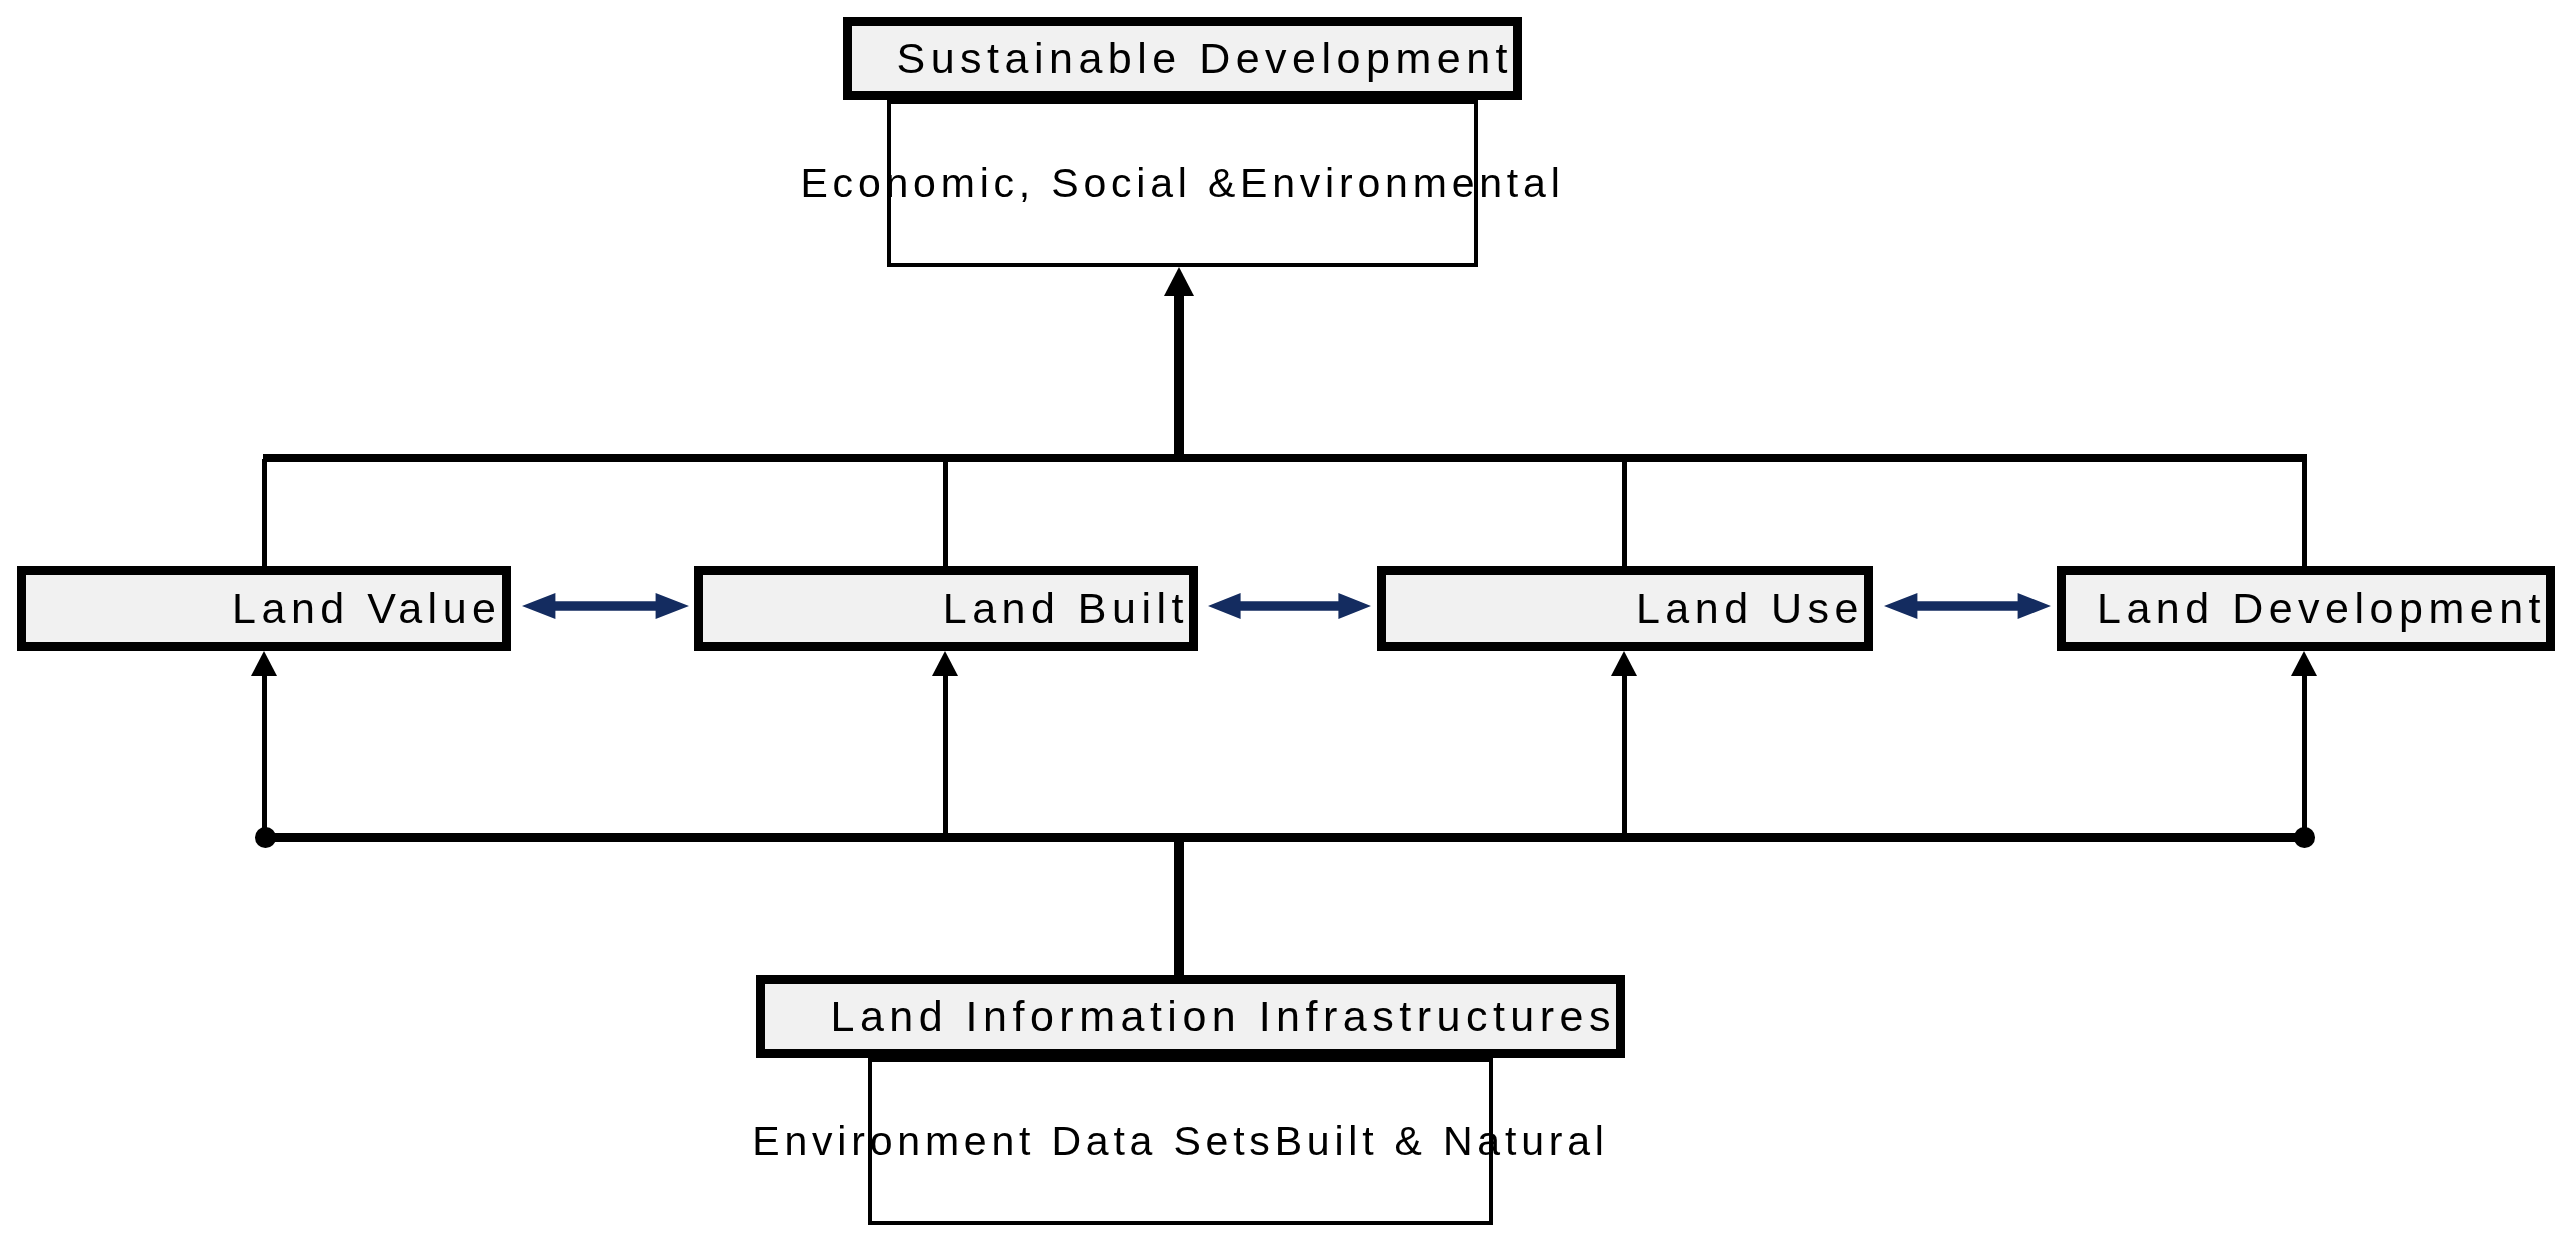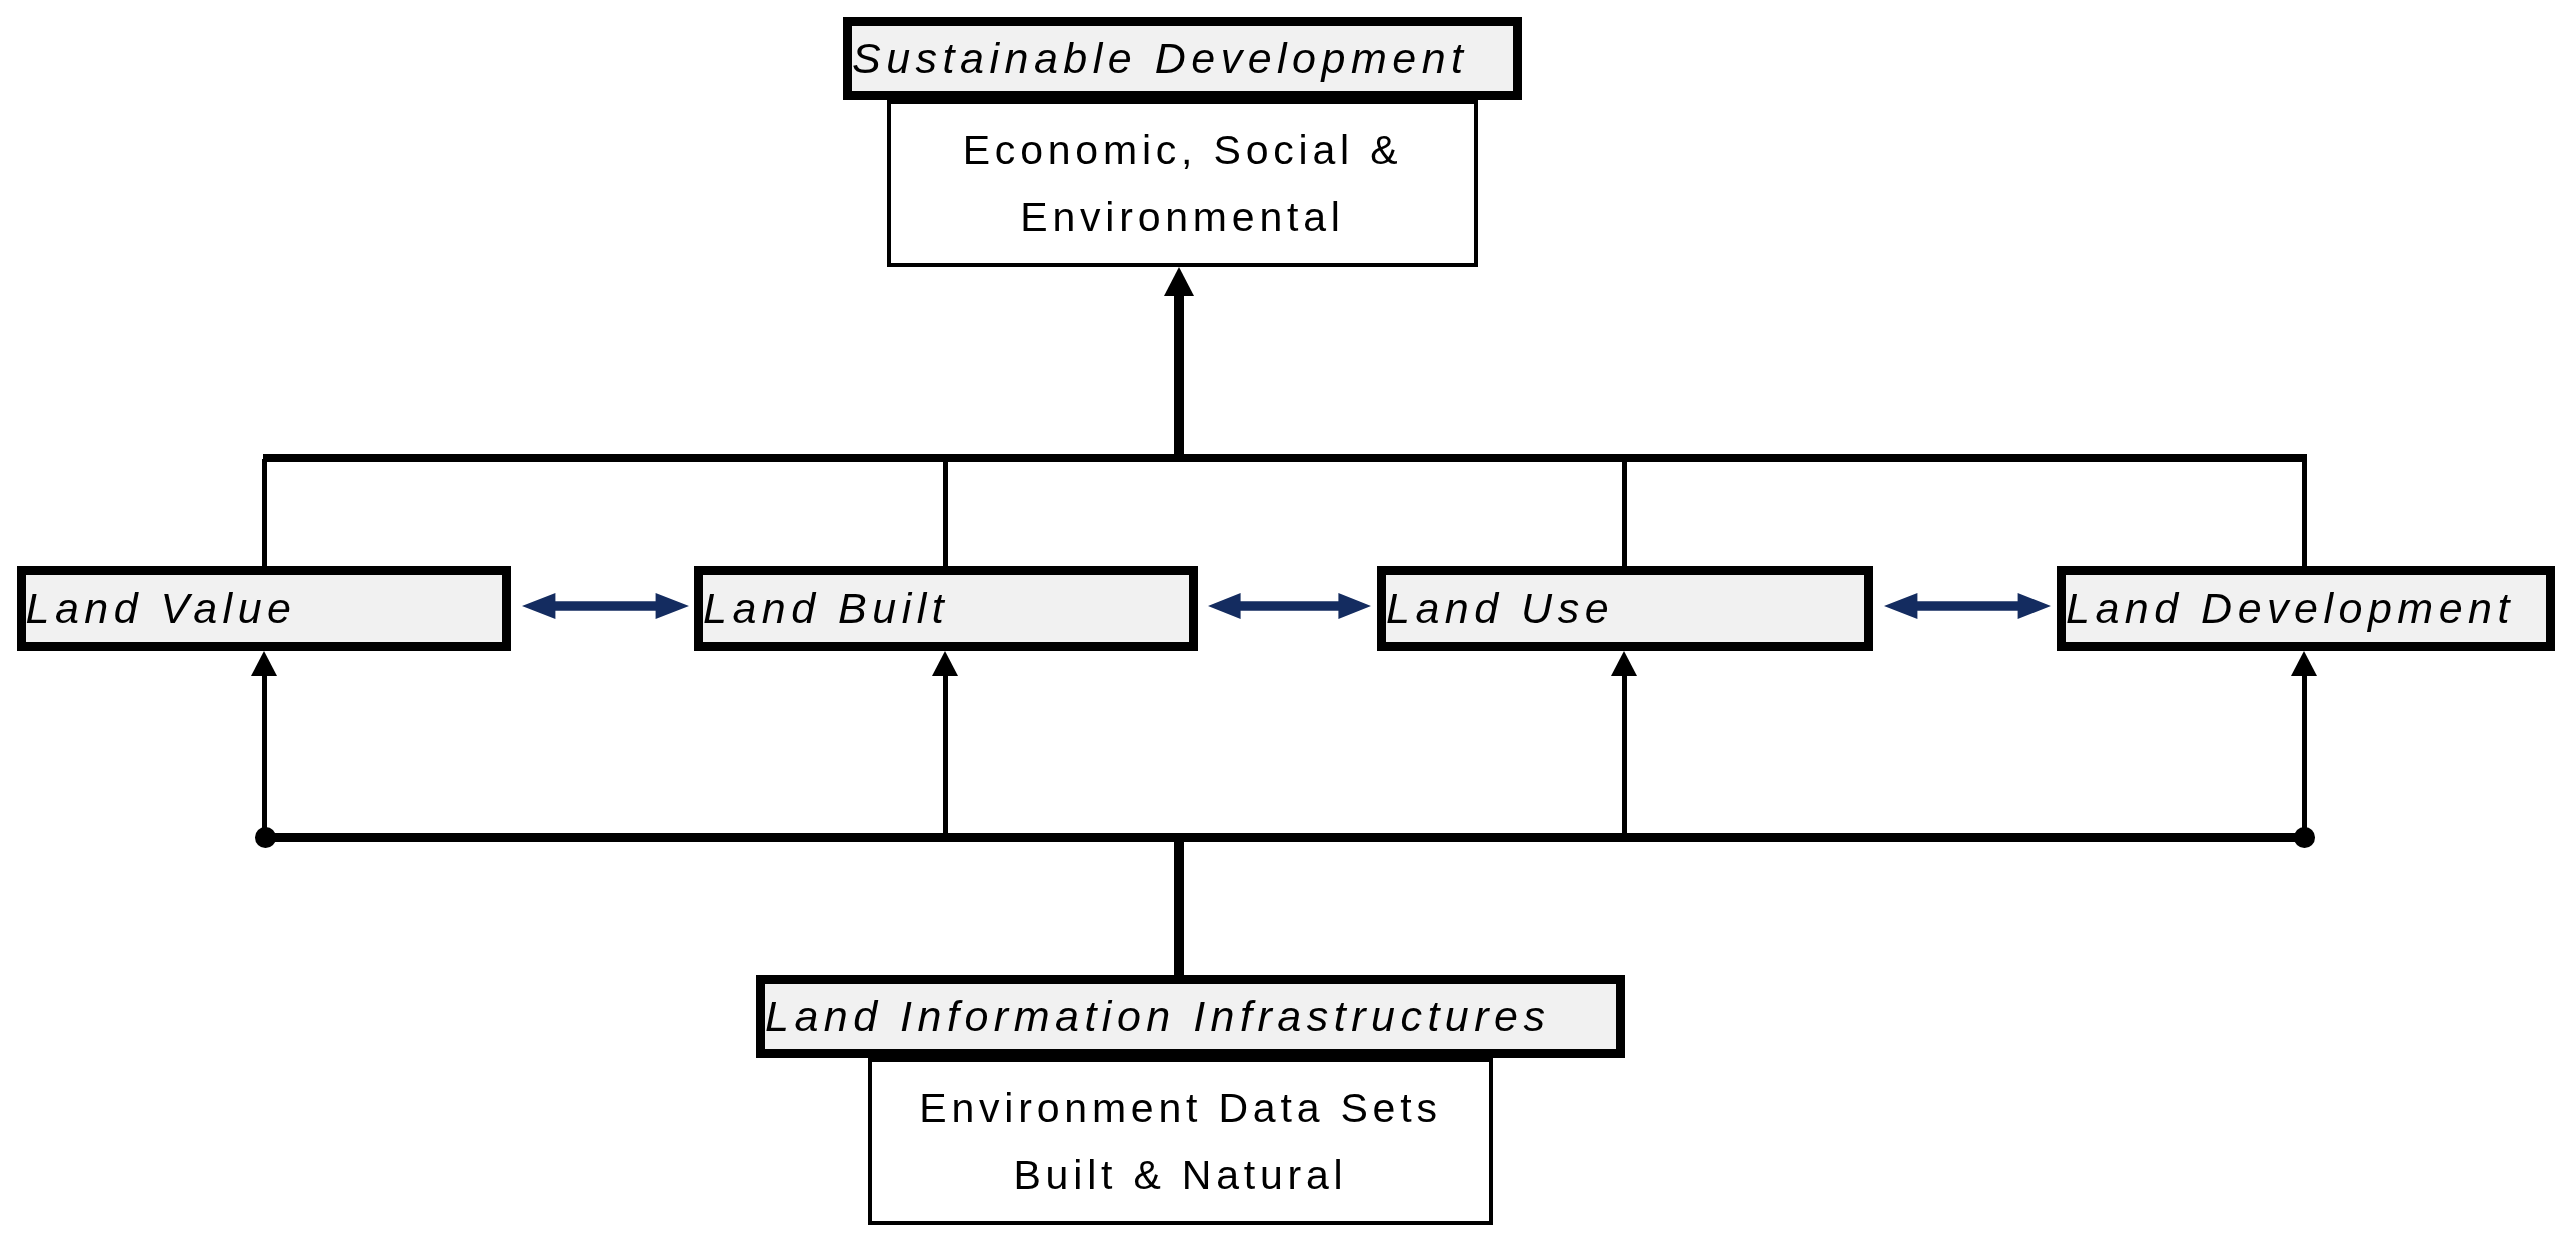--- a/index.html
+++ b/index.html
@@ -16,30 +16,29 @@
     overflow:hidden;
     position:relative;
   }
   .canvas{position:absolute;left:0;top:0;width:2576px;height:1240px;}
 
   
   .hdr-box{
     position:absolute;
     background:var(--box-fill);
     border:9px solid var(--line);
-    display:flex;align-items:center;justify-content:flex-start;
+    display:flex;align-items:center;justify-content:flex-end;
     box-sizing:border-box;
     z-index:4;
-    font-style:italic;
   }
   .sub-box{
     position:absolute;
     background:#ffffff;
     border:4.8px solid var(--line);
-    display:flex;flex-direction:column;align-items:center;justify-content:center;
+    display:flex;flex-direction:row;align-items:center;justify-content:center;
     box-sizing:border-box;
     z-index:3;
     text-align:center;
   }
   .hdr-box .lbl{
     font-size:43px;color:var(--text);
     letter-spacing:5.5px;white-space:nowrap;
   }
   .sub-box .lbl{
     font-size:41px;color:var(--text);

